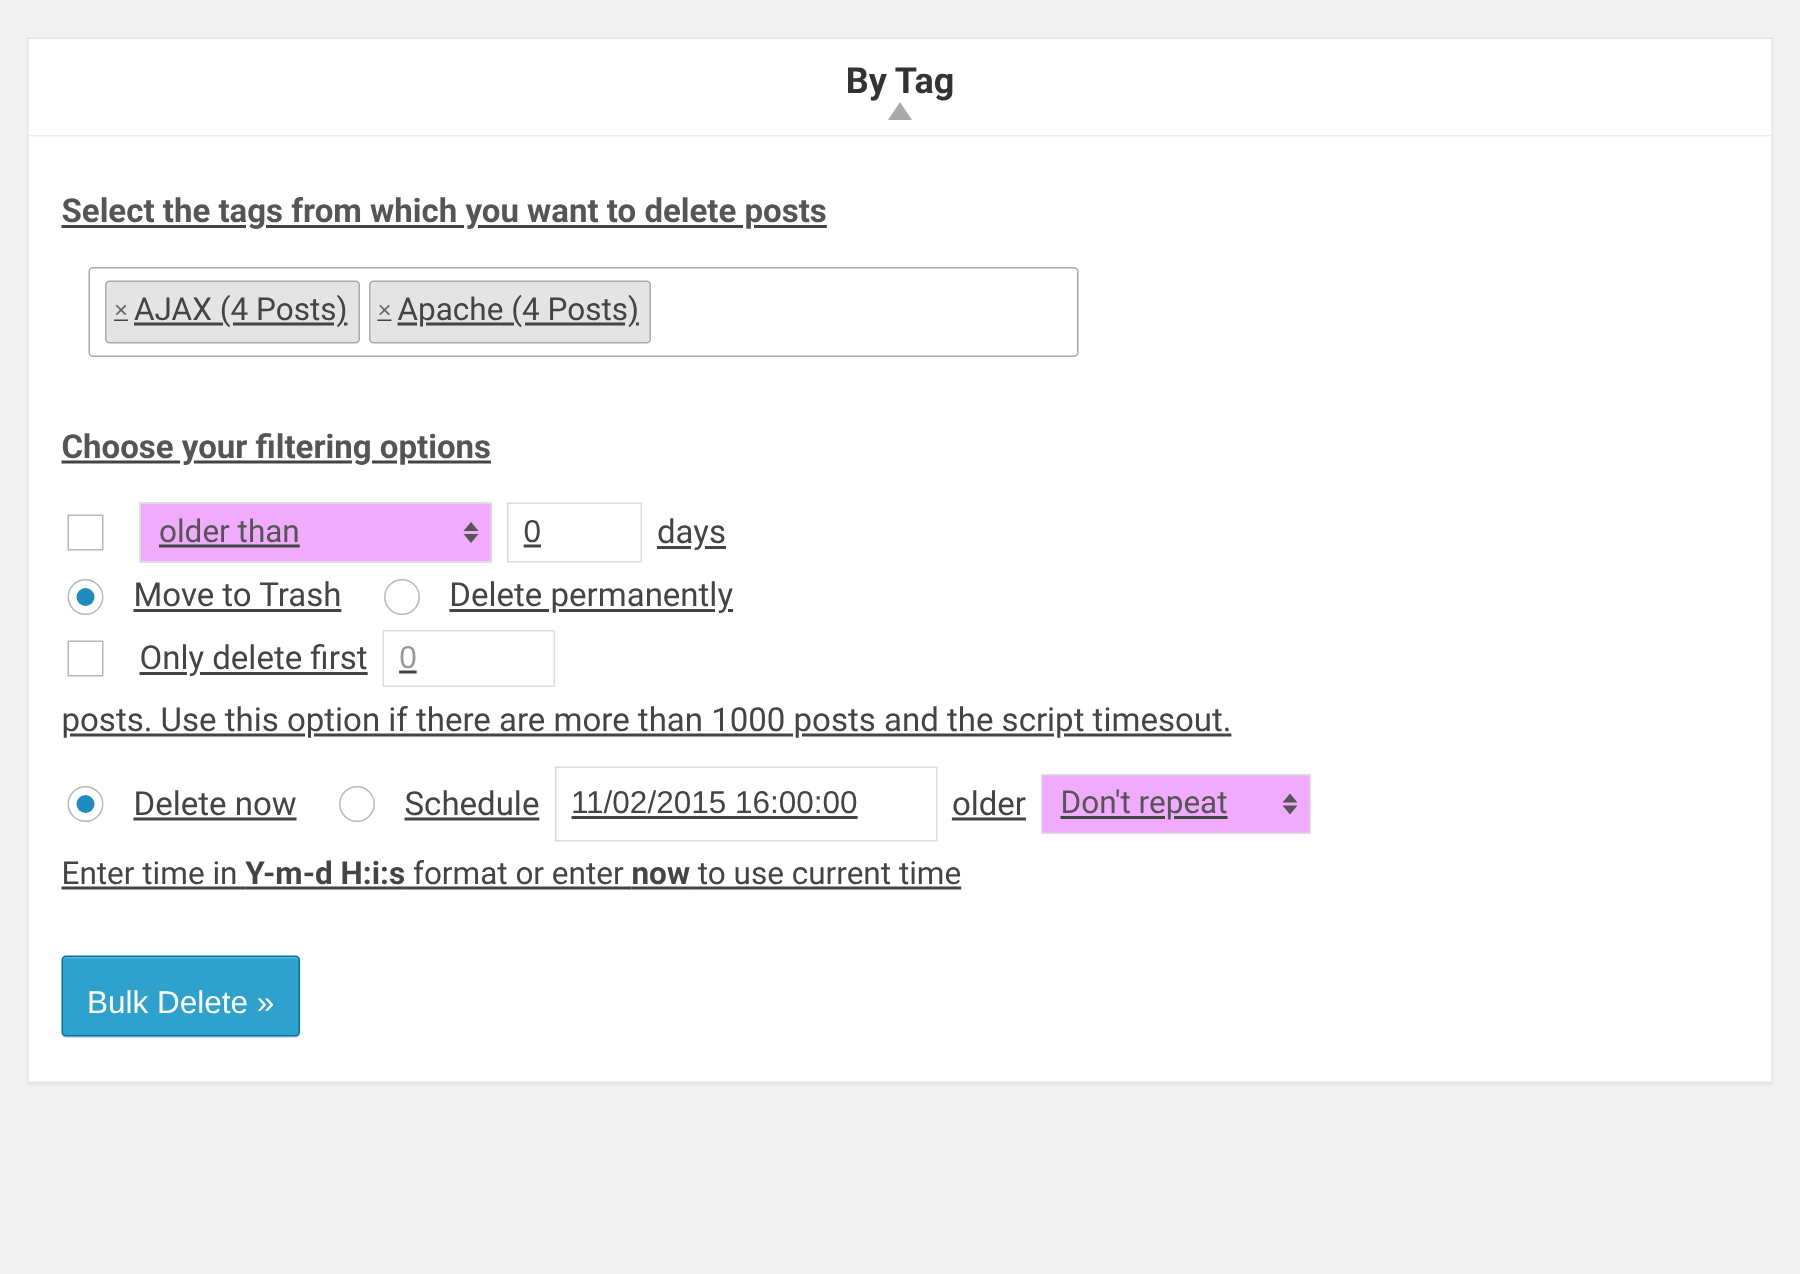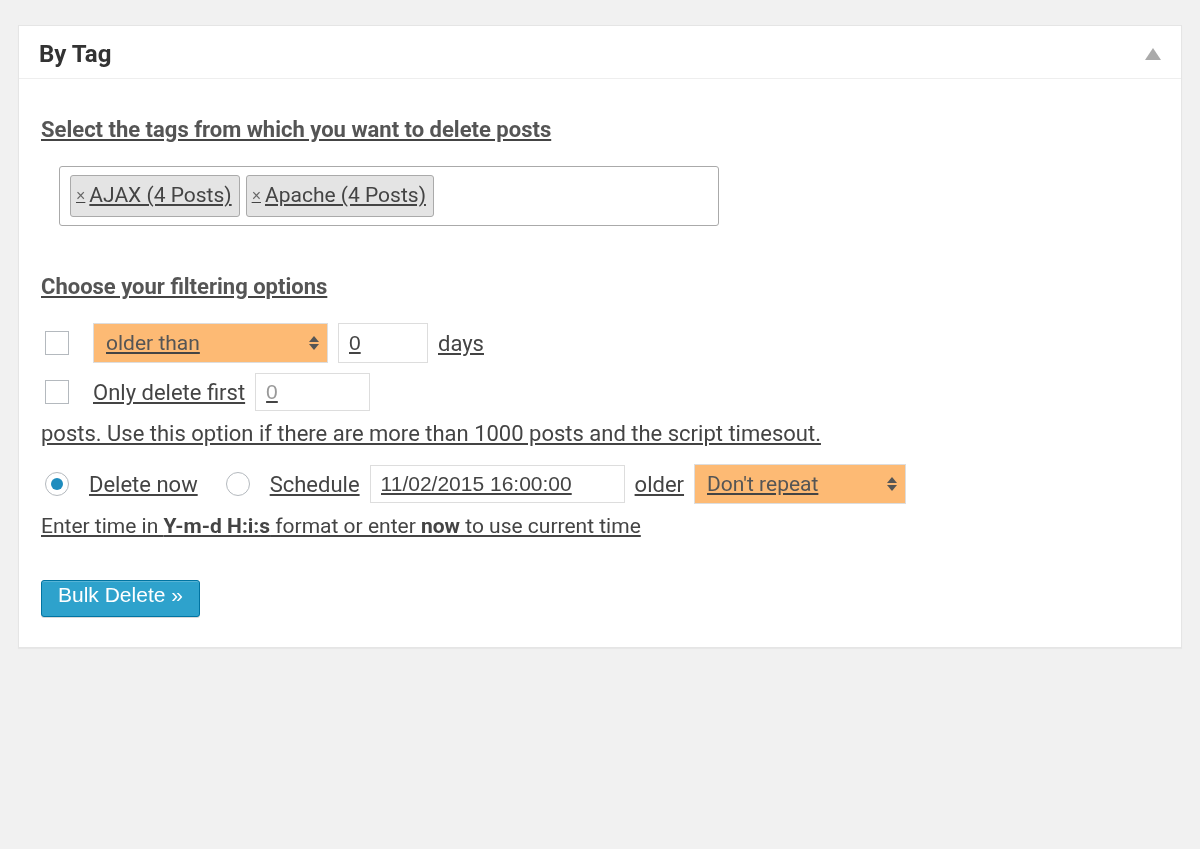--- a/index.html
+++ b/index.html
@@ -15,20 +15,21 @@
     border: 1px solid #e5e5e5;
     margin: 25px 18px;
     box-shadow: 0 1px 1px rgba(0,0,0,0.04);
   }
   .panel-header {
     display: flex;
     justify-content: space-between;
     align-items: center;
     padding: 14px 20px 10px 20px;
     border-bottom: 1px solid #eee;
+    flex-direction: column;
   }
   .panel-header h2 {
     margin: 0;
     font-size: 24px;
     font-weight: 700;
     color: #333;
   }
   .collapse-icon {
     width: 0; height: 0;
     border-left: 8px solid transparent;
@@ -109,21 +110,21 @@
     top: 5px; left: 5px;
     width: 12px; height: 12px;
     background: #1e8cbe;
     border-radius: 50%;
   }
   .select-wrap {
     position: relative;
     display: inline-flex;
     align-items: center;
     border: 1px solid #ddd;
-    background: #fdba74;
+    background: #f0abfc;
     height: 40px;
     padding: 0 30px 0 12px;
     font-size: 21px;
     color: #555;
   }
   .select-arrows {
     position: absolute;
     right: 8px;
     top: 50%;
     transform: translateY(-50%);
@@ -154,40 +155,40 @@
   input.num-box-sm {
     width: 115px;
     height: 38px;
     border: 1px solid #ddd;
     padding: 0 10px;
     font-size: 21px;
     color: #999;
   }
   input.date-box {
     width: 255px;
-    height: 38px;
+    height: 50px;
     border: 1px solid #ddd;
     padding: 0 10px;
     font-size: 21px;
     color: #444;
   }
   .hint-line {
     font-size: 21px;
     color: #444;
     margin-top: 4px;
   }
   .hint-line b { font-weight: 700; }
   .submit-btn {
     display: inline-block;
     margin-top: 42px;
     background: #2ea2cc;
     border: 1px solid #0074a2;
     color: #fff;
     font-size: 21px;
-    padding: 2px 16px 9px 16px;
+    padding: 19px 16px 9px 16px;
     border-radius: 3px;
     cursor: pointer;
     box-shadow: inset 0 1px 0 rgba(255,255,255,0.2), 0 1px 0 rgba(0,0,0,0.15);
   }
   .inline-label { margin-right: 14px; }
   .nowrap { white-space: nowrap; }
 </style>
 </head>
 <body>
 
@@ -223,40 +224,46 @@
         <span class="select-arrows">
             <span class="up"></span>
             <span class="dn"></span>
           </span>
       </span>
       <input class="num-box" value="0" style="">
       <span>days</span>
     </div>
 
     
+    <div class="filter-row">
+      <input type="radio" class="wp-radio" checked="" style="">
+      <span class="inline-label">Move to Trash</span>
+      <input type="radio" class="wp-radio" style="">
+      <span>Delete permanently</span>
+    </div>
 
     
 
     
     <div class="filter-row">
       <input type="checkbox" class="wp-cb" style="">
       <span>Only delete first</span>
       <input class="num-box-sm" value="0" style="">
       <span>posts. Use this option if there are more than 1000 posts and the script timesout.</span>
     </div>
 
     
     <div class="filter-row" style="margin-top:18px;">
       <input type="radio" class="wp-radio" checked="" style="">
       <span class="inline-label">Delete now</span>
       <input type="radio" class="wp-radio" style="">
       <span>Schedule</span>
       <input class="date-box" value="11/02/2015 16:00:00" style="">
       <span>older</span>
-      <span class="select-wrap" style="width:212px;">
+      <span class="select-wrap" style="width:180px;">
         <span>Don't repeat</span>
         <span class="select-arrows">
             <span class="up"></span>
             <span class="dn"></span>
           </span>
       </span>
     </div>
 
     <div class="hint-line">
       <span>Enter time in </span><b>Y-m-d H:i:s</b><span> format or enter </span><b>now</b><span> to use current time</span>

